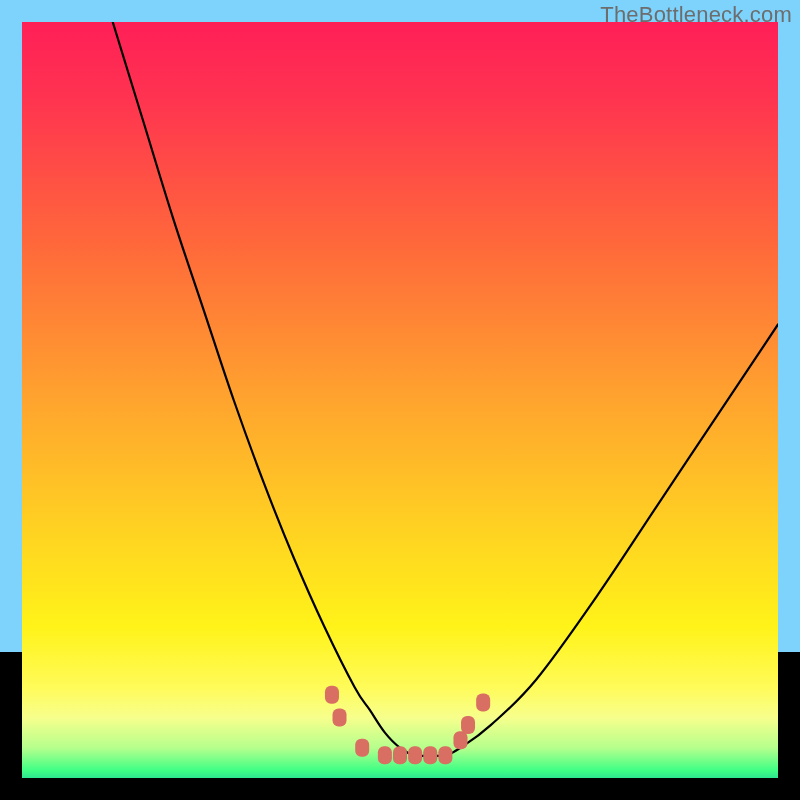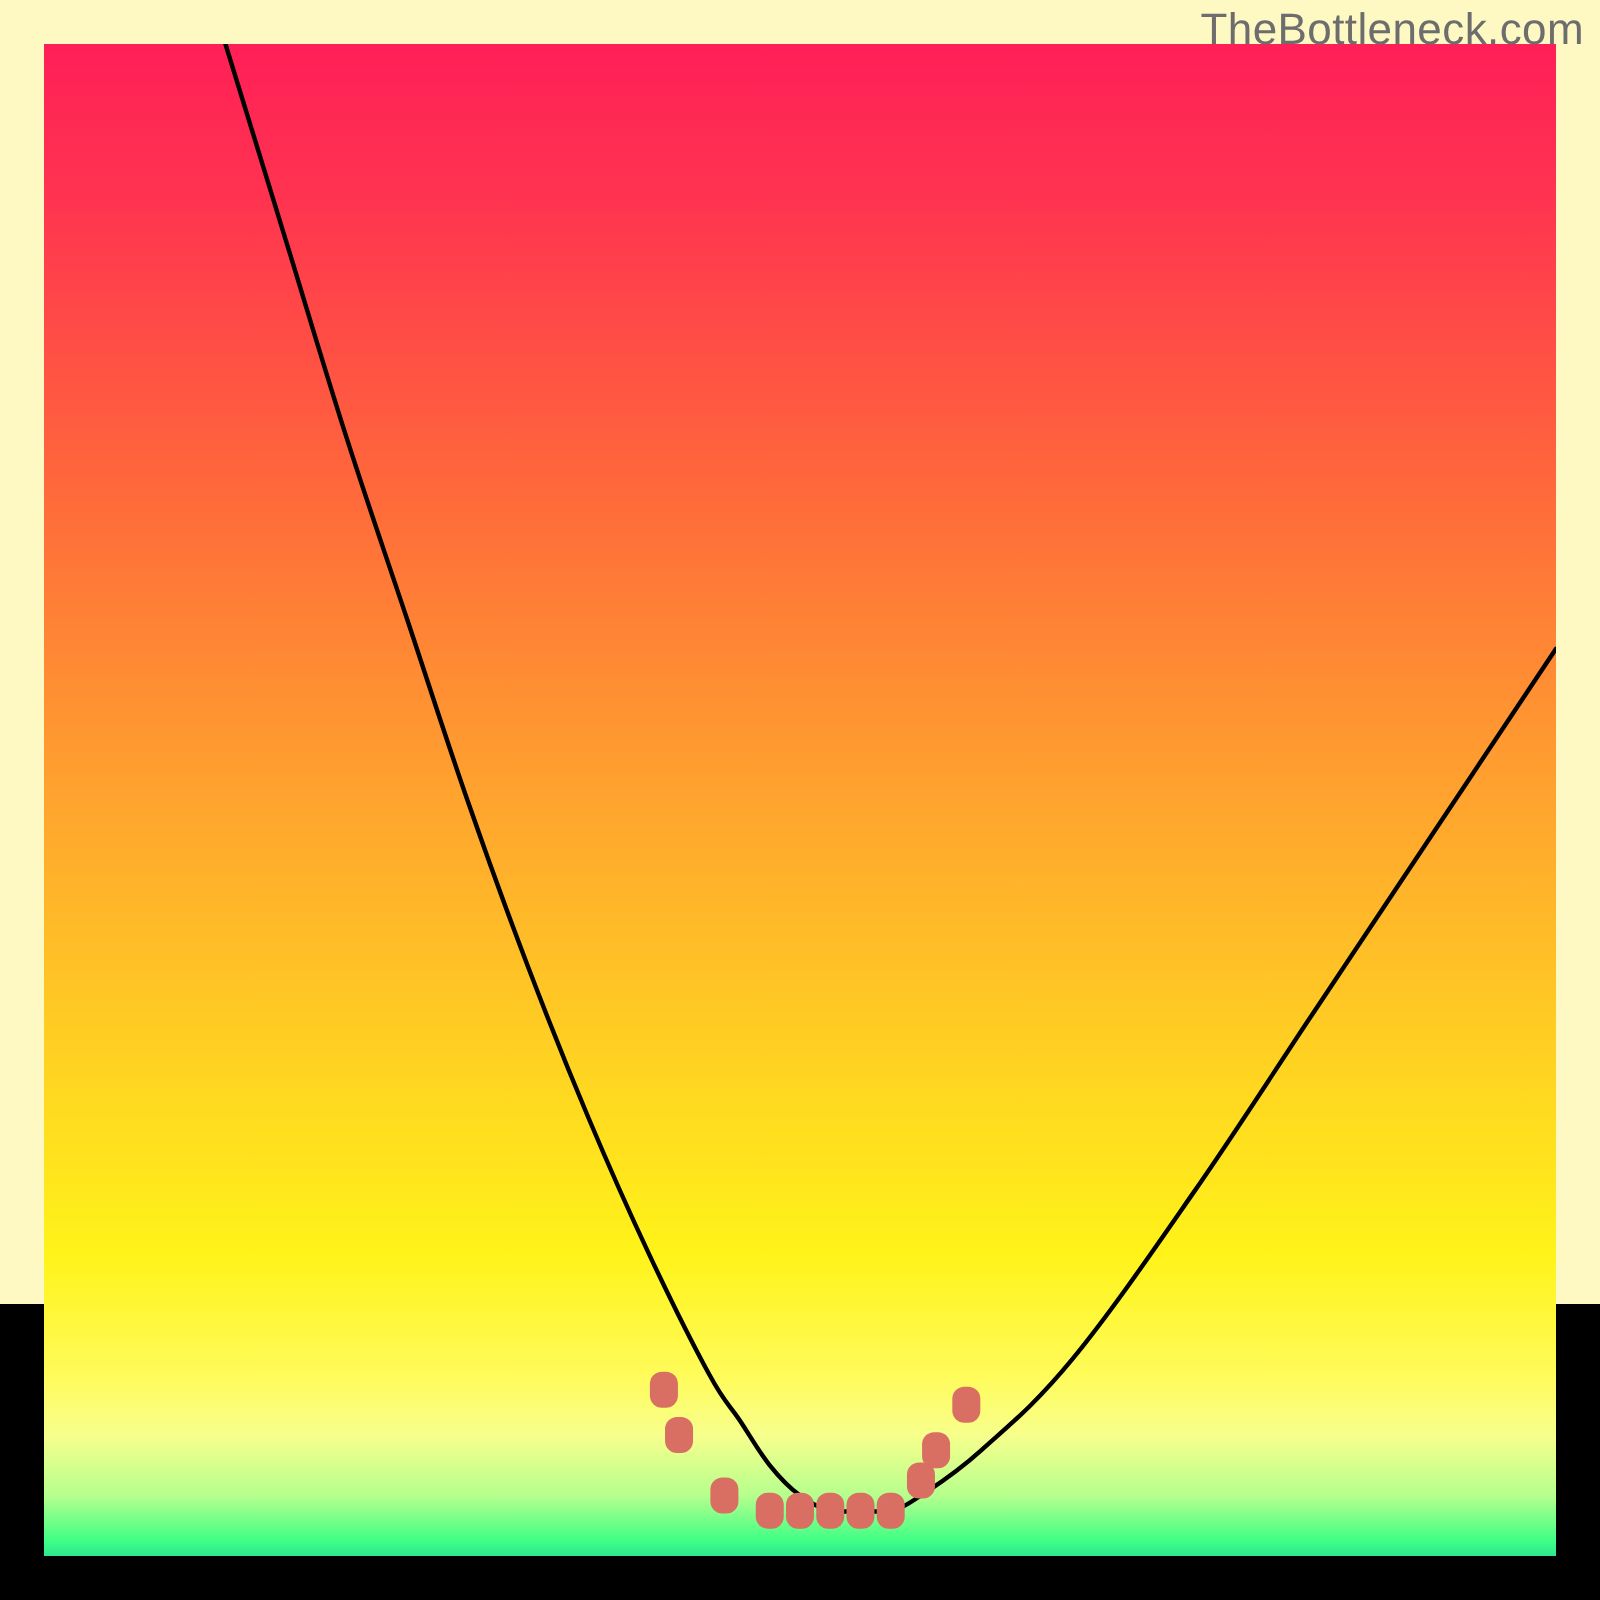--- a/index.html
+++ b/index.html
@@ -8,21 +8,21 @@
     width: 800px;
     height: 800px;
     overflow: hidden;
     background: #000;
     font-family: Arial, Helvetica, sans-serif;
   }
   .frame {
     position: relative;
     width: 800px;
     height: 652px;
-    background: #fef9c3;
+    background: #7dd3fc;
   }
   .plot {
     position: absolute;
     left: 22px;
     top: 22px;
     width: 756px;
     height: 756px;
     
     background: linear-gradient(
       to bottom,

